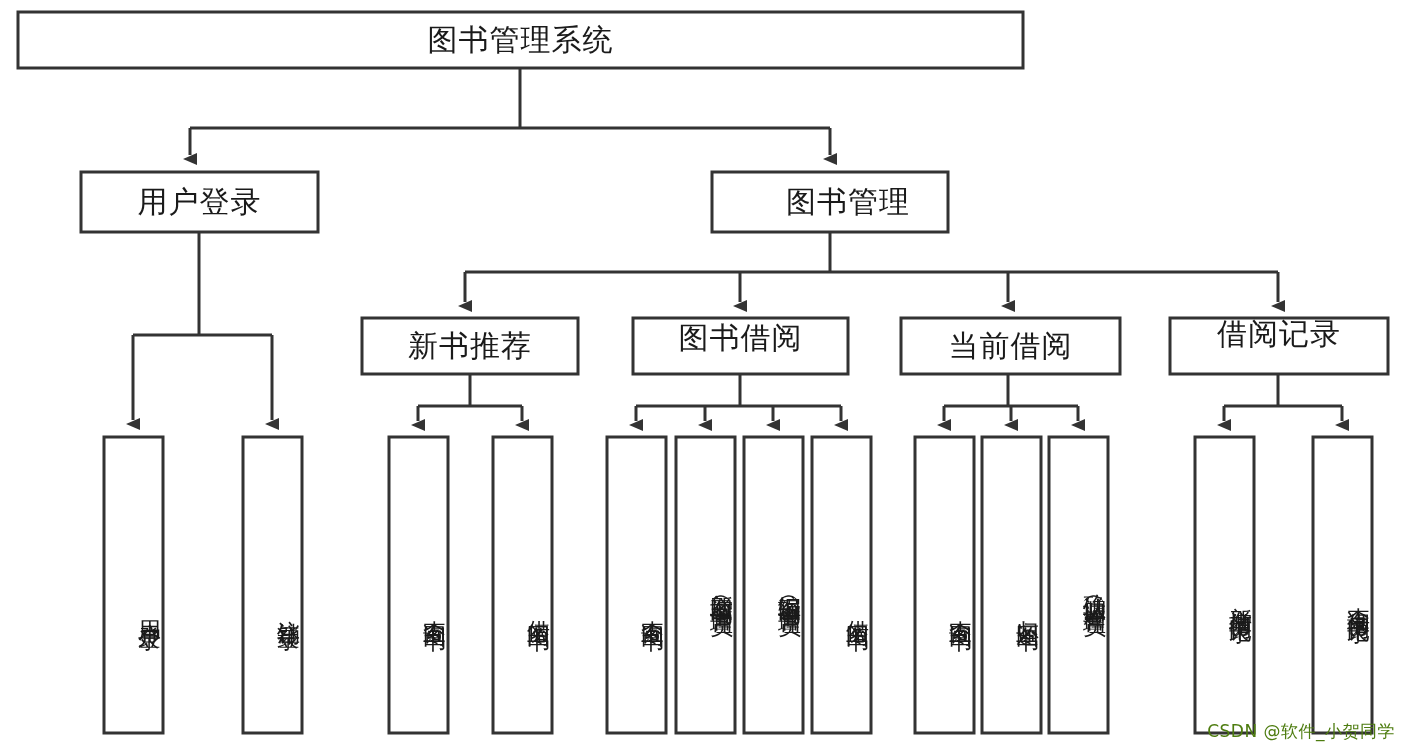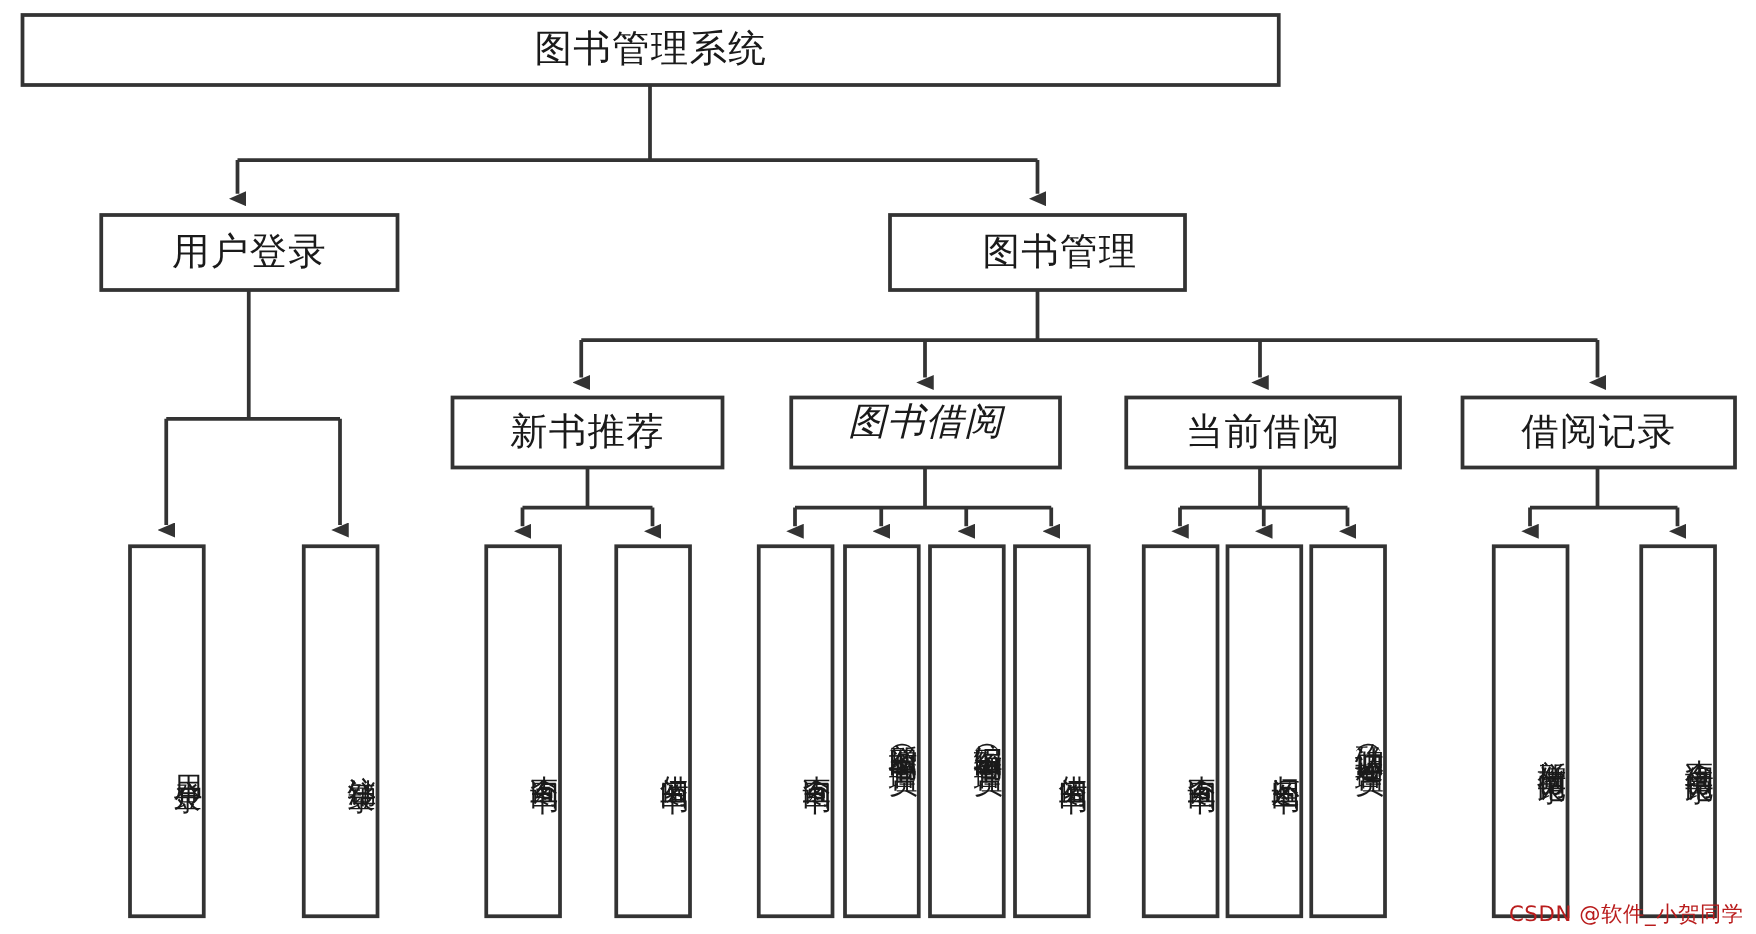--- a/index.html
+++ b/index.html
@@ -29,21 +29,21 @@
     line-height:1.15;
     align-items:flex-start;
     justify-content:center;
     padding-top:12px;
   }
   .node-label.vert.tall{padding-top:8px;}
   .watermark{
     position:absolute;
     right:10px;bottom:4px;
     font-size:17px;
-    color:#b91c1c;
+    color:#4d7c0f;
     letter-spacing:0.5px;
     white-space:nowrap;
     text-align:center;
   }
 </style>
 </head>
 <body>
 
 <svg id="diagram" viewBox="0 0 1405 747" width="1405" height="747">
   <defs>
@@ -127,25 +127,25 @@
 </svg>
 
 <div class="node-label horiz" style="left:18px;top:12px;width:1005px;height:56px;">图书管理系统</div>
 
 <div class="node-label horiz" style="left:81px;top:172px;width:237px;height:60px;">用户登录</div>
 
 <div class="node-label horiz" style="left:712px;top:172px;width:272px;height:60px;text-align:center;">图书管理</div>
 
 <div class="node-label horiz" style="left:362px;top:318px;width:216px;height:56px;">新书推荐</div>
 
-<div class="node-label horiz" style="left:633px;top:318px;width:215px;height:40px;font-style:italic;">图书借阅</div>
+<div class="node-label horiz" style="left:633px;top:318px;width:215px;height:40px;">图书借阅</div>
 
 <div class="node-label horiz" style="left:901px;top:318px;width:219px;height:56px;font-family:Liberation Serif, serif;">当前借阅</div>
 
-<div class="node-label horiz" style="left:1170px;top:318px;width:218px;height:56px;border-radius:14px;">借阅记录</div>
+<div class="node-label horiz" style="left:1170px;top:306px;width:218px;height:56px;border-radius:14px;">借阅记录</div>
 
 <div class="node-label vert" style="left:104px;top:437px;width:59px;height:296px;padding-top:46px;">用户登录</div>
 
 <div class="node-label vert" style="left:243px;top:437px;width:59px;height:296px;padding-top:46px;">注销登录</div>
 
 <div class="node-label vert" style="left:389px;top:437px;width:59px;height:296px;padding-top:46px;">查询图书</div>
 
 <div class="node-label vert" style="left:493px;top:437px;width:59px;height:296px;padding-top:46px;">借阅图书</div>
 
 <div class="node-label vert" style="left:607px;top:437px;width:59px;height:296px;padding-top:46px;">查询图书</div>

